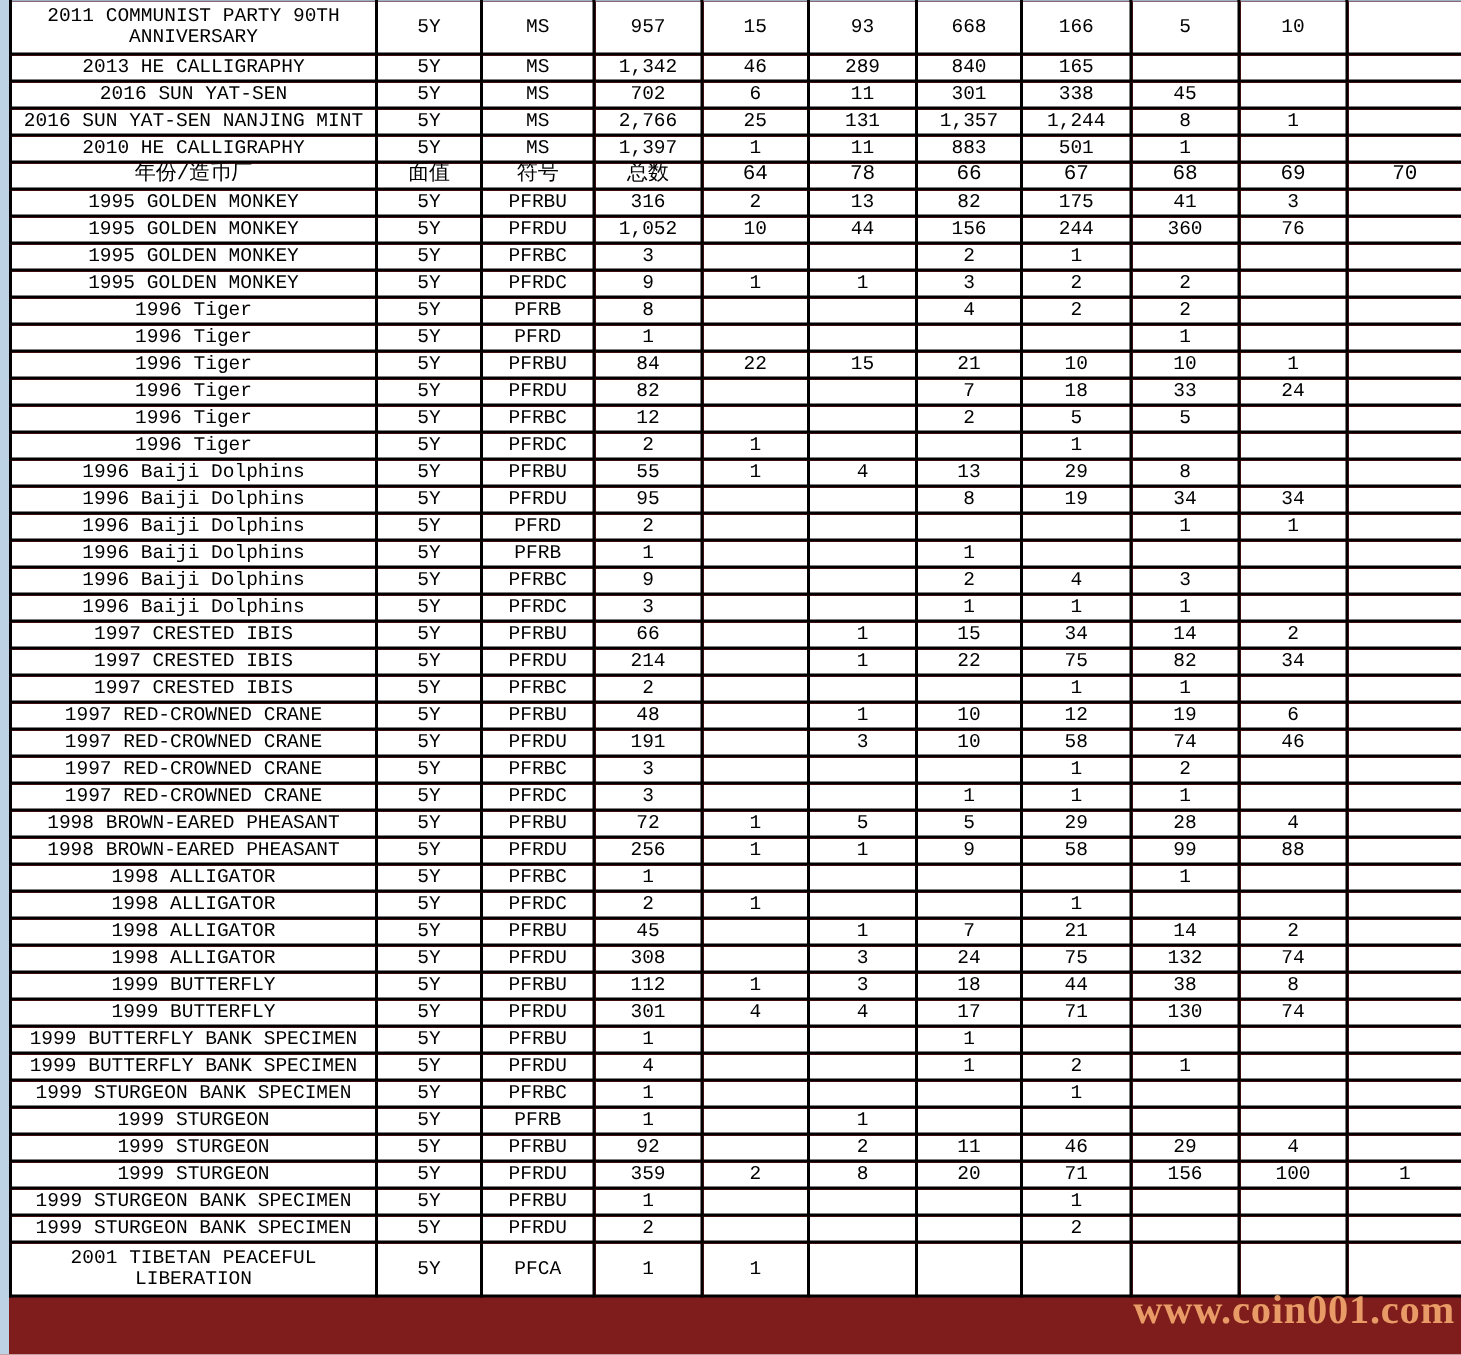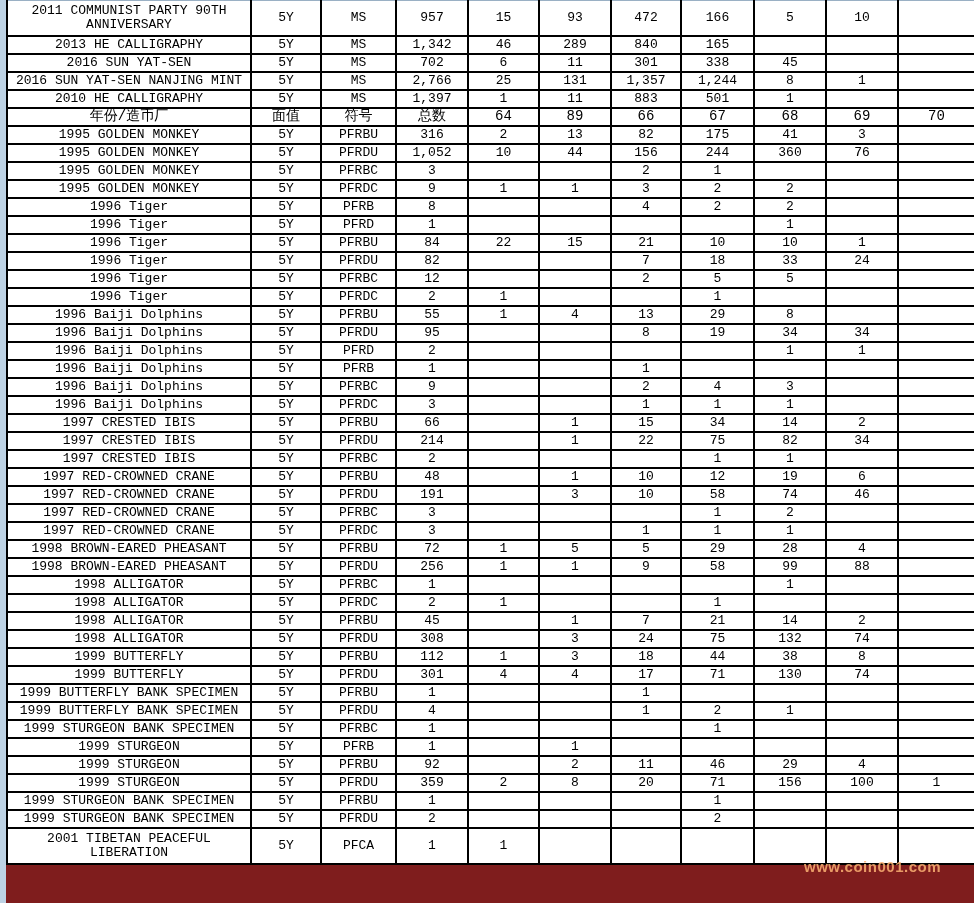--- a/index.html
+++ b/index.html
@@ -35,24 +35,24 @@
     line-height: 1.1;
     overflow: hidden;
     background: #fff;
   }
   table.grid tr:first-child td { border-top-width: 1px; border-top-color: #9ab0c4; }
   table.grid tr.tall td { height: 34px; }
   table.grid tr.head td { font-weight: normal; font-size: 14px; }
   .watermark {
     position: absolute;
     top: 858px;
-    right: 33px;
-    font-family: Liberation Sans, sans-serif;
+    right: 4px;
+    font-family: Liberation Serif, serif;
     font-weight: bold;
-    font-size: 15px;
+    font-size: 27px;
     letter-spacing: 0.5px;
     opacity: 0.85;
     pointer-events: none;
   }
 </style>
 </head>
 <body>
 
 <div class="screen">
   <div class="edge" style="background: rgb(189, 210, 228);"></div>
@@ -72,21 +72,21 @@
       <col style="width:77px">
     </colgroup>
     <tbody>
         <tr class="tall">
           <td>2011 COMMUNIST PARTY 90TH ANNIVERSARY</td>
           <td>5Y</td>
           <td>MS</td>
           <td>957</td>
           <td>15</td>
           <td>93</td>
-          <td>472</td>
+          <td>668</td>
           <td>166</td>
           <td>5</td>
           <td>10</td>
           <td></td>
         </tr>
         <tr>
           <td>2013 HE CALLIGRAPHY</td>
           <td>5Y</td>
           <td>MS</td>
           <td>1,342</td>
@@ -136,21 +136,21 @@
           <td>1</td>
           <td></td>
           <td></td>
         </tr>
         <tr class="head">
           <td>年份/造币厂</td>
           <td>面值</td>
           <td>符号</td>
           <td>总数</td>
           <td>64</td>
-          <td>89</td>
+          <td>78</td>
           <td>66</td>
           <td>67</td>
           <td>68</td>
           <td>69</td>
           <td>70</td>
         </tr>
         <tr>
           <td>1995 GOLDEN MONKEY</td>
           <td>5Y</td>
           <td>PFRBU</td>

